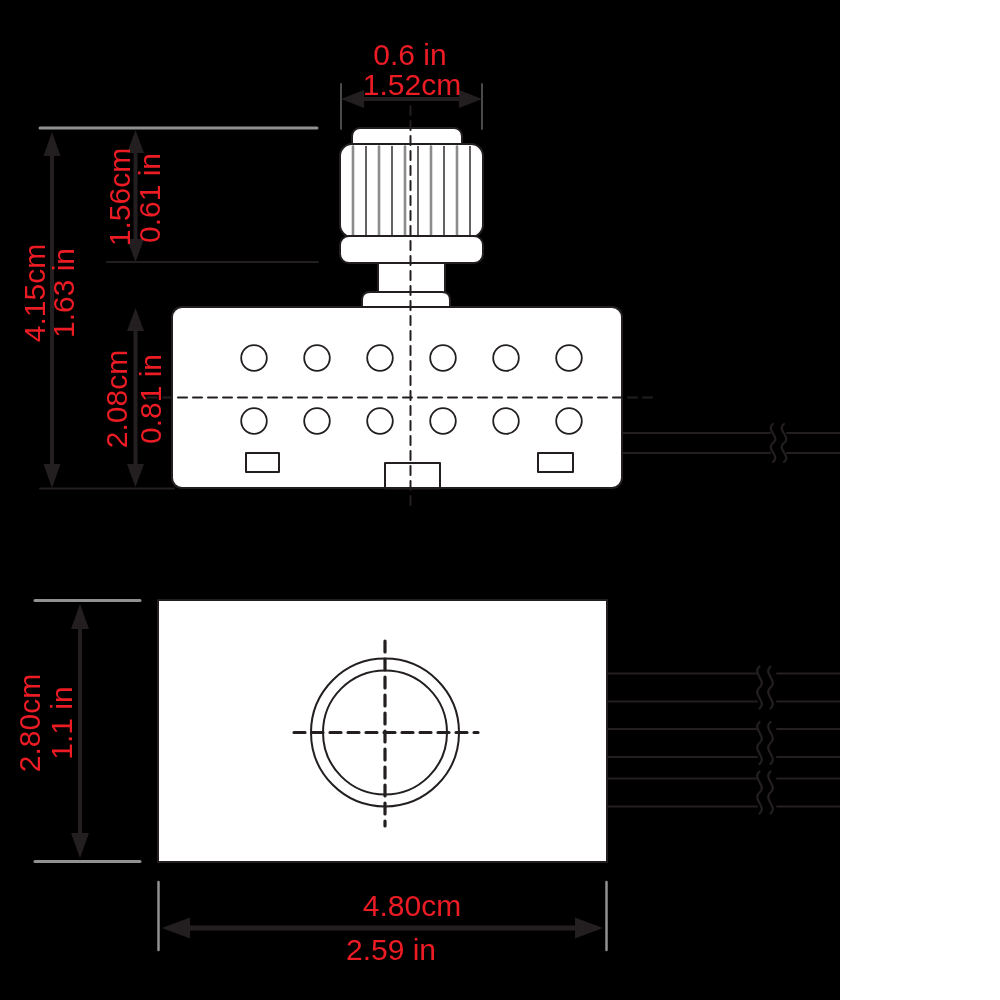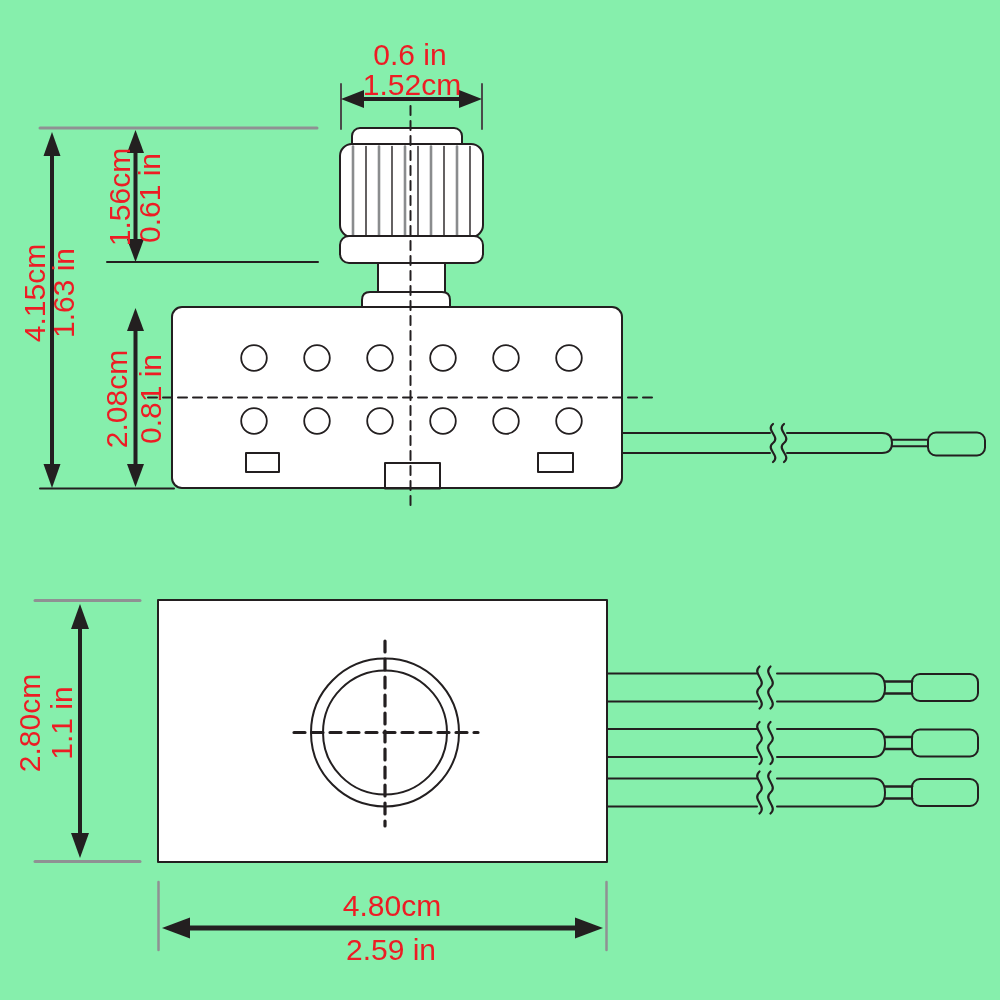--- a/index.html
+++ b/index.html
@@ -1,16 +1,16 @@
 <!DOCTYPE html>
 <html><head>
 <meta charset="utf-8">
 <style>
   html,body{margin:0;padding:0;background:#ffffff;}
-  .canvas{position:relative;width:1000px;height:1000px;background:#86efac;overflow:hidden;
+  .canvas{position:relative;width:840px;height:1000px;background:#000000;overflow:hidden;
           font-family:"Liberation Sans", sans-serif;}
   svg.draw{position:absolute;left:0;top:0;}
   .dim{position:absolute;color:#ed1c24;font-size:30px;font-weight:500;line-height:1;
        white-space:nowrap;transform:translate(-50%,-50%);}
   .dim.rot{transform:translate(-50%,-50%) rotate(-90deg);}
 </style>
 </head>
 <body>
 
 <div class="canvas">
@@ -174,16 +174,16 @@
 
   <div class="dim rot" style="left:120px;top:197px;">1.56cm</div>
   <div class="dim rot" style="left:150px;top:198px;">0.61 in</div>
 
   <div class="dim rot" style="left:117px;top:399px;">2.08cm</div>
   <div class="dim rot" style="left:151px;top:399px;">0.81 in</div>
 
   <div class="dim rot" style="left:30px;top:723px;">2.80cm</div>
   <div class="dim rot" style="left:62px;top:723px;">1.1 in</div>
 
-  <div class="dim" style="left:392px;top:906px;text-align:right;">4.80cm</div>
+  <div class="dim" style="left:412px;top:906px;text-align:right;">4.80cm</div>
   <div class="dim" style="left:391px;top:950px;">2.59 in</div>
 
 </div>
 
 </body></html>

